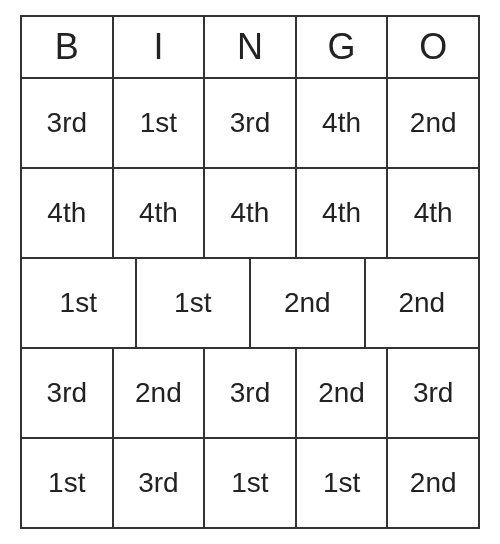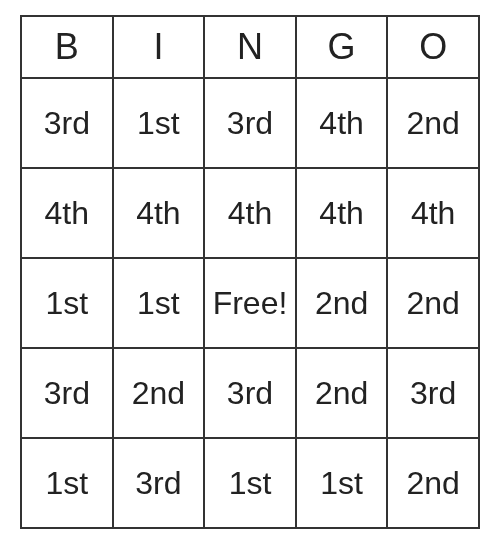--- a/index.html
+++ b/index.html
@@ -32,21 +32,21 @@
       border-bottom: none;
     }
 
     .bingo-cell {
       flex: 1;
       height: 88px;
       display: flex;
       align-items: center;
       justify-content: center;
       border-right: 2px solid #333;
-      font-size: 32px;
+      font-size: 28px;
       color: #222;
     }
 
     .bingo-cell:last-child {
       border-right: none;
     }
 
     .header-row .bingo-cell {
       height: 60px;
       font-size: 36px;
@@ -75,21 +75,20 @@
     <div class="bingo-row">
       <div class="bingo-cell">4th</div>
       <div class="bingo-cell">4th</div>
       <div class="bingo-cell">4th</div>
       <div class="bingo-cell">4th</div>
       <div class="bingo-cell">4th</div>
     </div>
     <div class="bingo-row">
       <div class="bingo-cell">1st</div>
       <div class="bingo-cell">1st</div>
-      <div class="bingo-cell">Free!</div>
       <div class="bingo-cell">2nd</div>
       <div class="bingo-cell">2nd</div>
     </div>
     <div class="bingo-row">
       <div class="bingo-cell">3rd</div>
       <div class="bingo-cell">2nd</div>
       <div class="bingo-cell">3rd</div>
       <div class="bingo-cell">2nd</div>
       <div class="bingo-cell">3rd</div>
     </div>

